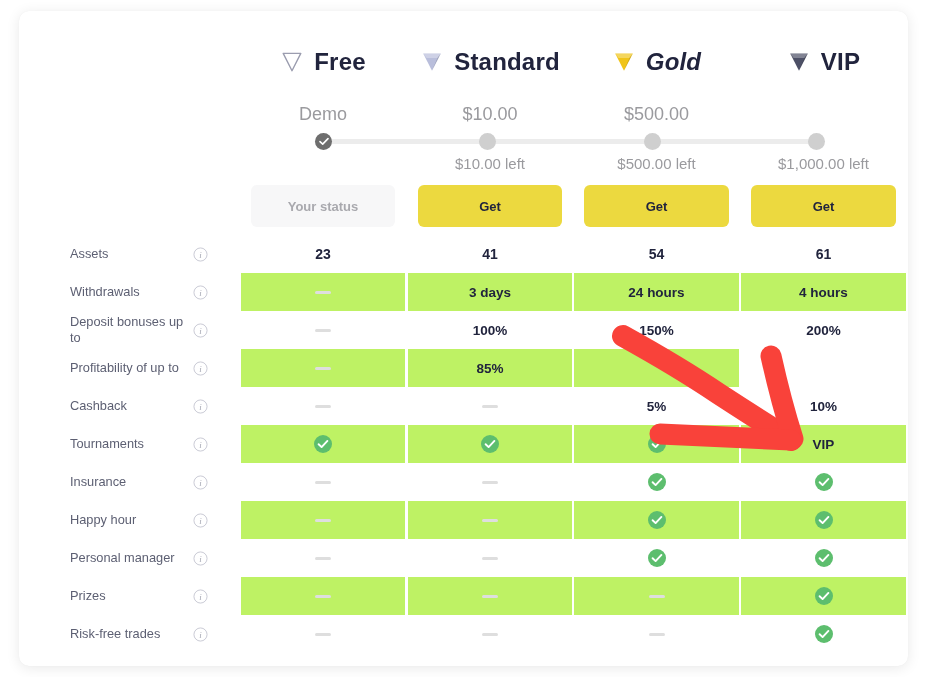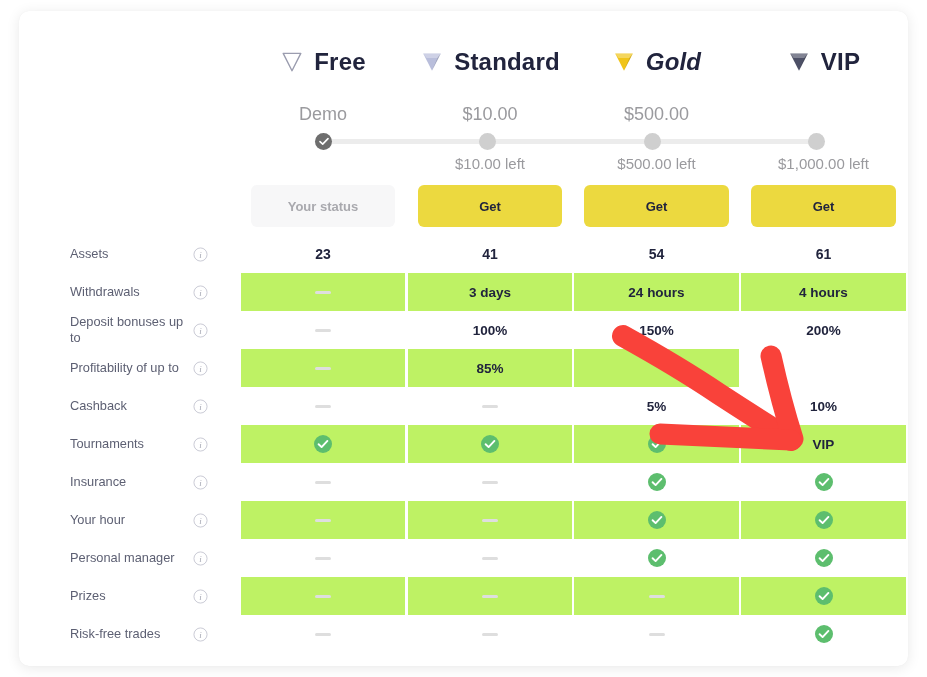--- a/index.html
+++ b/index.html
@@ -297,21 +297,21 @@
           </svg>
         </div>
         <div class="cell c4">
           <svg class="check" viewBox="0 0 20 20">
             <circle cx="10" cy="10" r="9" fill="#5dbe6e"></circle>
             <path d="M5.6 10.2 L8.6 13.1 L14.4 6.9" fill="none" stroke="#fff" stroke-width="1.9" stroke-linecap="round" stroke-linejoin="round"></path>
           </svg>
         </div>
       </div>
       <div class="row striped" style="top: 490px;">
-        <div class="rowlabel">Your hour</div>
+        <div class="rowlabel">Happy hour</div>
         <div class="infoicon">
           <svg viewBox="0 0 16 16" width="15" height="15">
             <circle cx="8" cy="8" r="7" fill="none" stroke="#c6c8d2" stroke-width="1"></circle>
             <text x="8" y="11.6" text-anchor="middle" font-size="9.5" font-style="italic" font-family="&quot;Liberation Serif&quot;, serif" fill="#a6a8b4">i</text>
           </svg>
         </div>
         <div class="cell c1">
           <span class="dash"></span>
         </div>
         <div class="cell c2">

